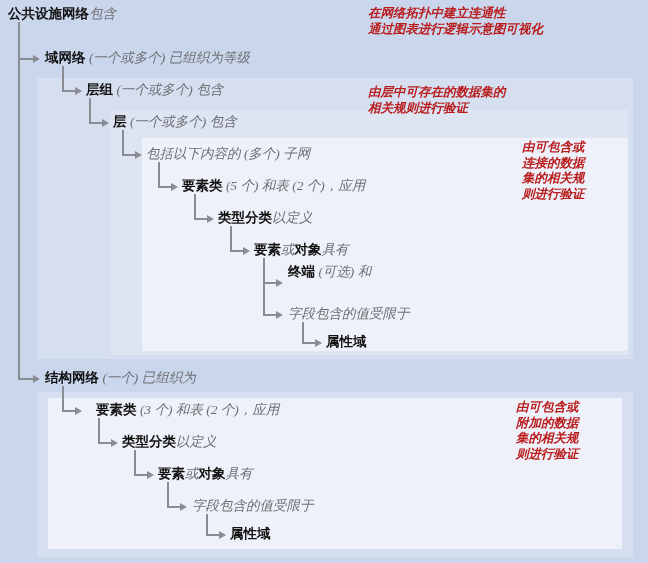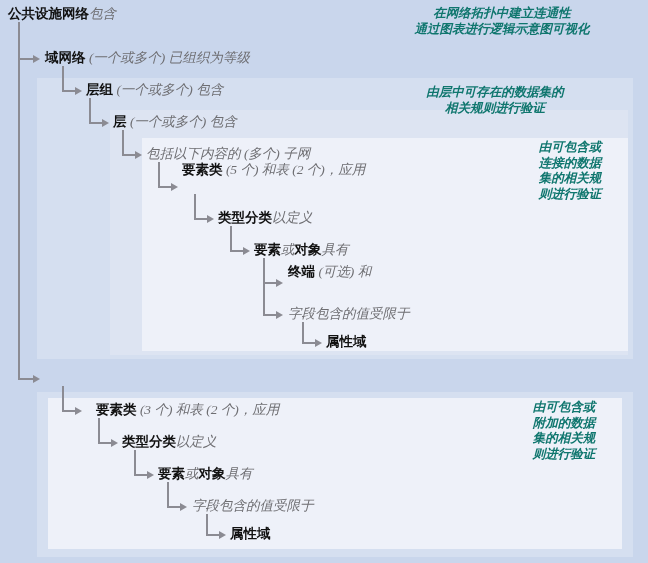--- a/index.html
+++ b/index.html
@@ -57,26 +57,26 @@
     width: 0;
     height: 0;
     border-top: 4.5px solid transparent;
     border-bottom: 4.5px solid transparent;
     border-left: 7px solid #8b8b93;
   }
 
   
   .annot {
     position: absolute;
-    color: #0f766e;
+    color: #b91c1c;
     font-style: italic;
     font-weight: bold;
     font-size: 12.5px;
     line-height: 15.5px;
-    text-align: center;
+    text-align: left;
     white-space: pre-line;
   }
   .annot.narrow { width: 96px; }
 </style>
 </head>
 <body>
 
 <div id="canvas">
 
   <div class="panel panel-lvl1" style="left:37px; top:78px; width:596px; height:281px;"></div>
@@ -159,21 +159,21 @@
   </div>
 
   <div class="row" style="left:146px; top:146px;">
     <span class="i">包括以下内容的 (多个) 子网</span>
   </div>
 
   <div class="row" style="left:113px; top:114px;">
     <span class="b">层</span><span class="i"> (一个或多个) 包含</span>
   </div>
 
-  <div class="row" style="left:182px; top:162px;">
+  <div class="row" style="left:182px; top:178px;">
     <span class="b">要素类</span><span class="i"> (5 个) 和表 (2 个)，应用</span>
   </div>
 
   <div class="row" style="left:218px; top:210px;">
     <span class="b">类型分类</span><span class="i">以定义</span>
   </div>
 
   <div class="row" style="left:254px; top:242px;">
     <span class="b">要素</span><span class="i">或</span><span class="b">对象</span><span class="i">具有</span>
   </div>
@@ -183,20 +183,23 @@
   </div>
 
   <div class="row" style="left:288px; top:306px;">
     <span class="i">字段包含的值受限于</span>
   </div>
 
   <div class="row" style="left:326px; top:334px;">
     <span class="b">属性域</span>
   </div>
 
+  <div class="row" style="left:45px; top:370px;">
+    <span class="b">结构网络</span><span class="i"> (一个) 已组织为</span>
+  </div>
 
   <div class="row" style="left:96px; top:402px;">
     <span class="b">要素类</span><span class="i"> (3 个) 和表 (2 个)，应用</span>
   </div>
 
   <div class="row" style="left:122px; top:434px;">
     <span class="b">类型分类</span><span class="i">以定义</span>
   </div>
 
   <div class="row" style="left:158px; top:466px;">

